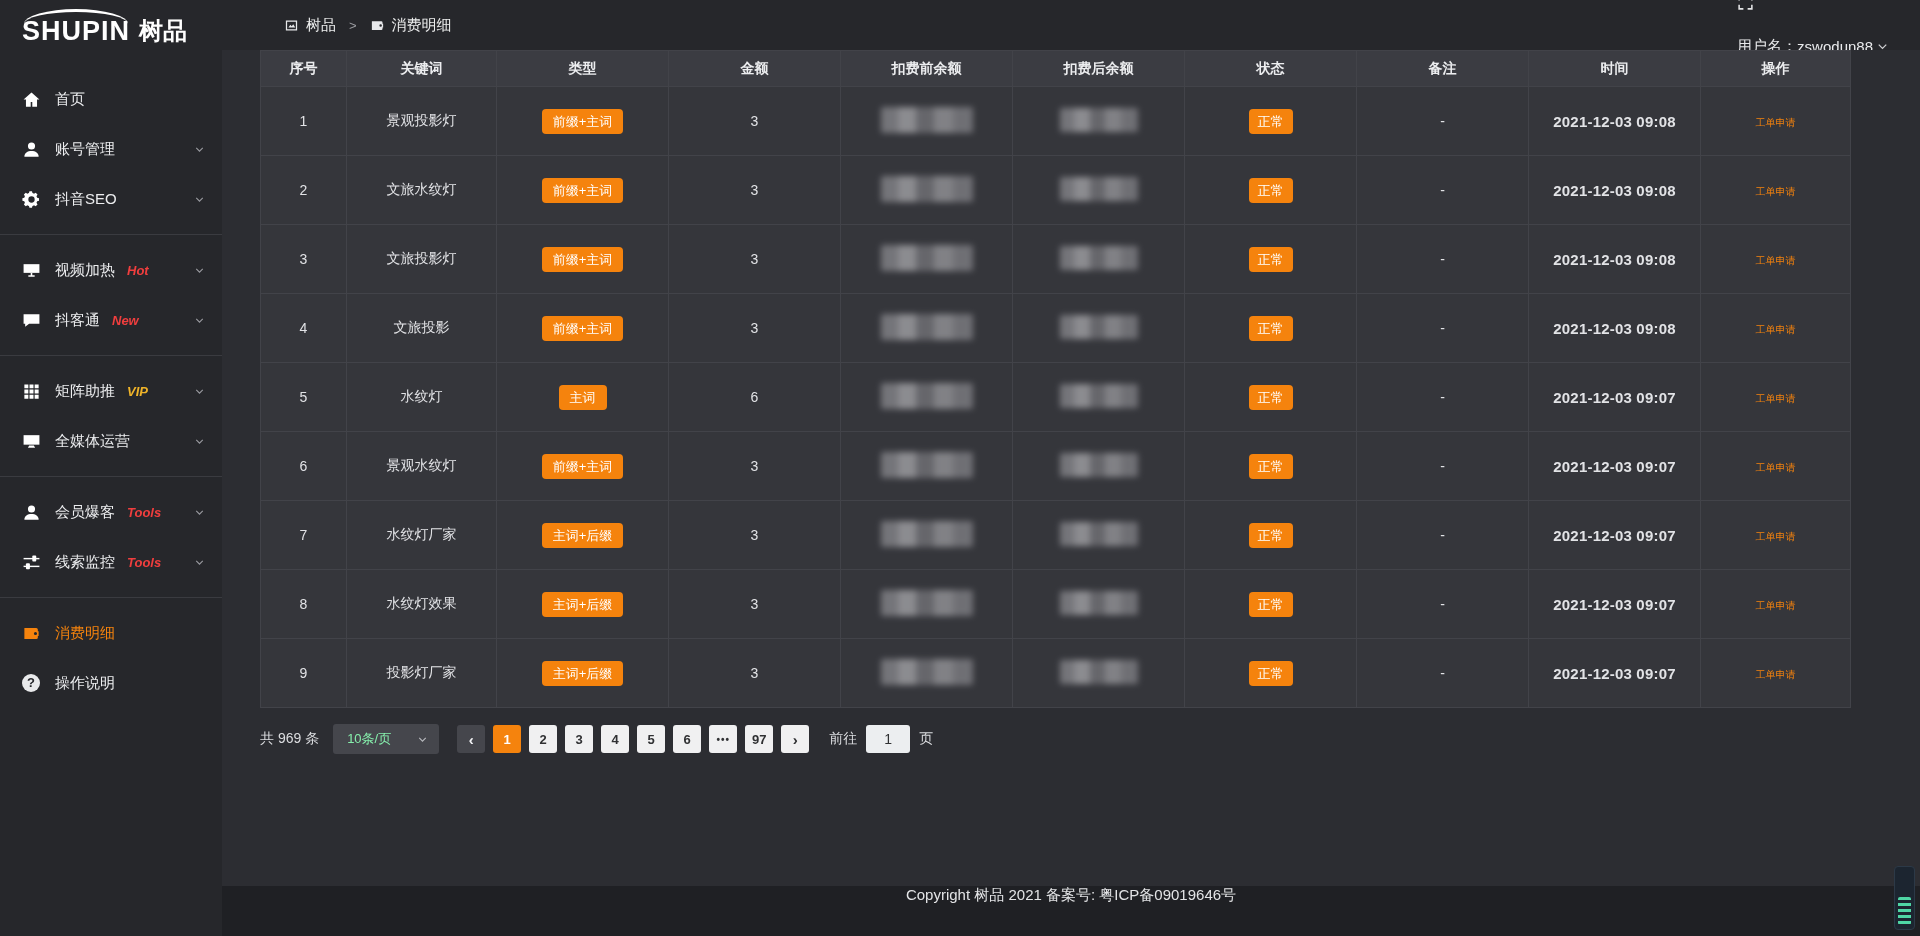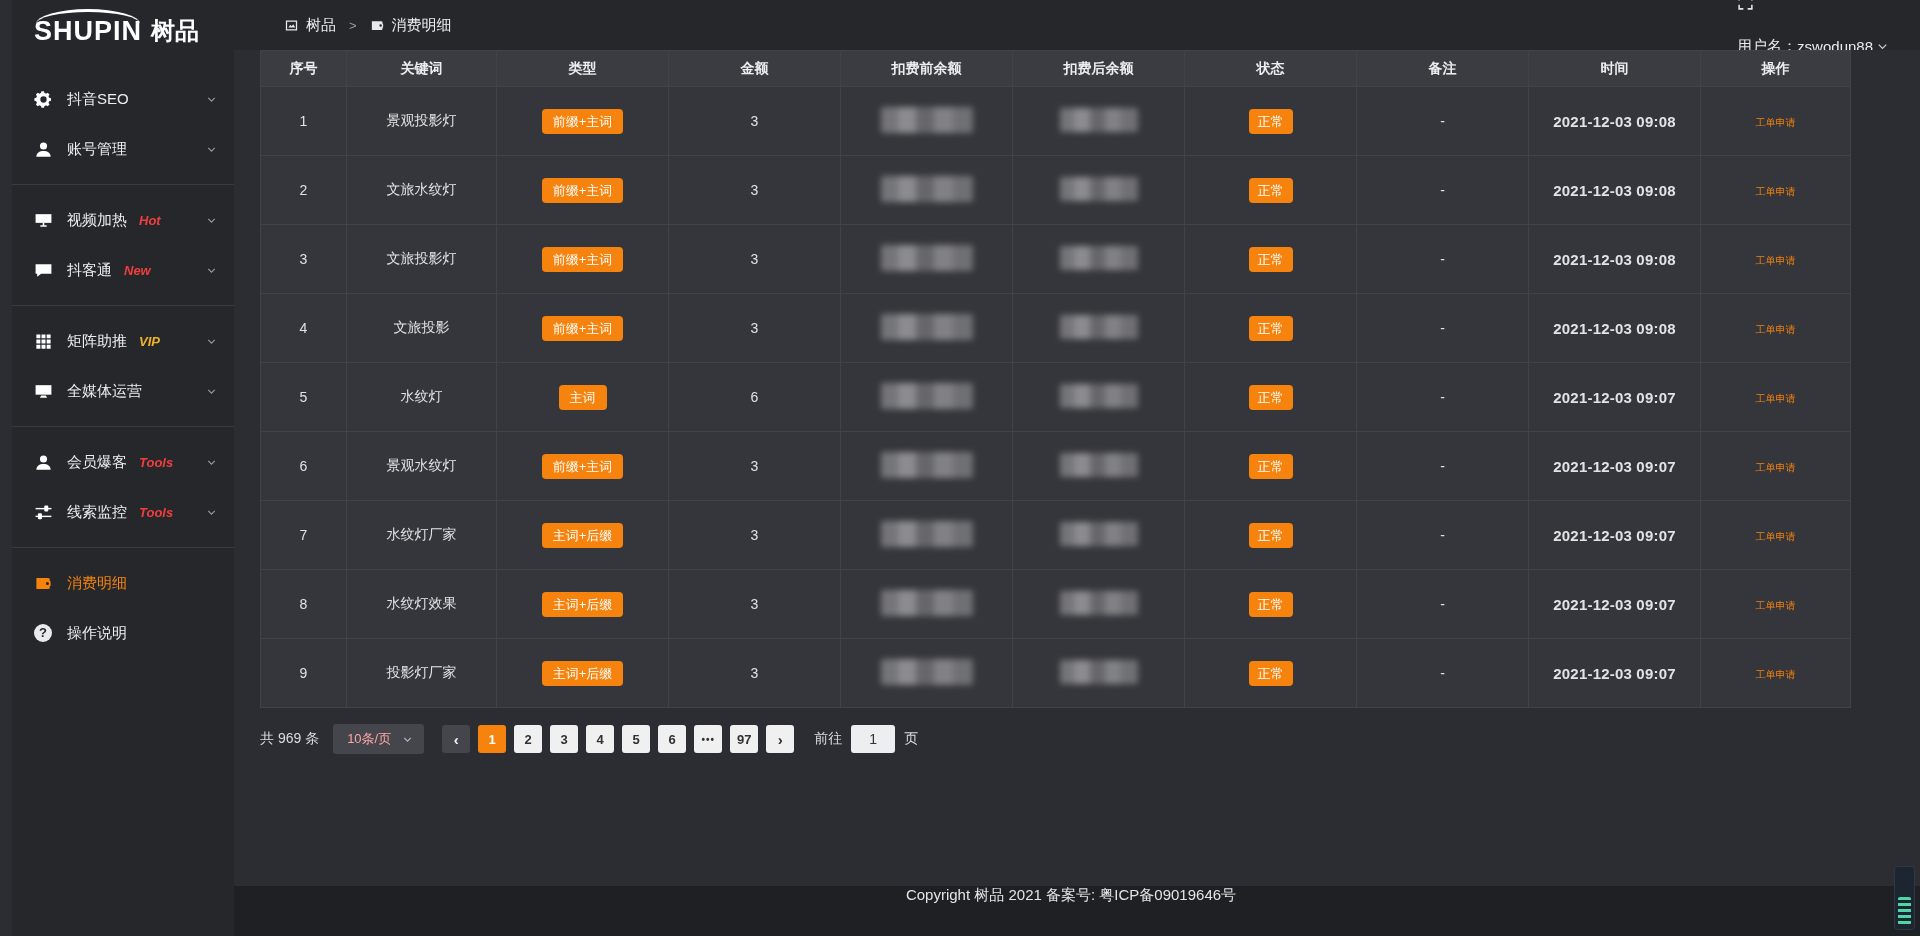--- a/index.html
+++ b/index.html
@@ -1,20 +1,20 @@
 <!DOCTYPE html>
 <html><head>
 <meta charset="utf-8">
 <style>
   * { box-sizing: border-box; margin: 0; padding: 0; }
   html,body { width:1920px; height:936px; overflow:hidden; }
   body { font-family:"Liberation Sans","DejaVu Sans",sans-serif; background:#2c2d32; position:relative; color:#e6e7e9; }
 
   
-  .sidebar { position:absolute; left:12px; top:0; width:222px; height:936px; background:#26272b; z-index:3; }
+  .sidebar { position:absolute; left:0; top:0; width:222px; height:936px; background:#26272b; z-index:3; }
   .logo { height:62px; display:flex; align-items:center; padding-left:22px; }
   .logo-en { position:relative; font-size:27px; font-weight:bold; letter-spacing:1px; color:#fff; }
   .logo-en::before { content:""; position:absolute; left:2px; right:2px; top:-7px; height:12px;
       border-top:3px solid #fff; border-radius:50% 50% 0 0 / 100% 100% 0 0; }
   .logo-cn { font-size:24px; font-weight:bold; color:#fff; margin-left:9px; }
   .menu { padding-top:12px; }
   .side-item { height:50px; display:flex; align-items:center; padding:0 16px 0 22px; cursor:pointer; }
   .side-item .s-icon { width:19px; height:19px; color:#ffffff; margin-right:14px; flex:0 0 19px; display:inline-flex; }
   .side-item .s-icon svg { width:100%; height:100%; }
   .side-item .s-label { font-size:15px; color:#ecedef; }
@@ -56,21 +56,21 @@
       padding:6px 11px; border-radius:4px; line-height:1; }
   .status-badge { padding:6px 9px; }
   .action-link { color:#f5830d; cursor:pointer; font-size:10px; }
   .blur-block { display:inline-block; width:92px; height:26px; border-radius:2px; filter:blur(3px); opacity:.85;
       background:linear-gradient(90deg,#808085 0 18%,#9b9b9f 18% 38%,#6f6f74 38% 58%,#8f8f93 58% 78%,#7a7a7f 78%); }
   .blur-sm { width:78px; height:24px; }
 
   
   .pager { width:1590px; margin:16px 0 0 38px; display:flex; align-items:center; gap:8px; }
   .pg-total { font-size:14px; color:#dcdde0; margin-right:6px; }
-  .pg-size { display:flex; align-items:center; gap:10px; background:#45464c; color:#fca5a5; font-size:13px;
+  .pg-size { display:flex; align-items:center; gap:25px; background:#45464c; color:#86efac; font-size:13px;
       height:30px; padding:0 10px 0 14px; border-radius:3px; cursor:pointer; margin-right:10px; }
   .pg-size .caret { width:13px; height:13px; display:inline-flex; color:#b9babf; }
   .pg-btn { min-width:28px; height:28px; padding:0 6px; border-radius:3px; border:none; cursor:pointer;
       display:flex; align-items:center; justify-content:center; font-size:13px; font-weight:bold;
       background:#f0f0f1; color:#303133; font-family:inherit; }
   .pg-btn.prev { background:#45464c; color:#f2f3f5; font-size:15px; }
   .pg-btn.active { background:#f5830d; color:#fff; }
   .pg-btn.arrow { font-size:15px; }
   .pg-btn.dots { font-size:10px; letter-spacing:1px; }
   .pg-goto { display:flex; align-items:center; gap:9px; margin-left:12px; font-size:14px; color:#dcdde0; }
@@ -89,39 +89,47 @@
 <body>
 
 <div class="sidebar">
   <div class="logo">
     <span class="logo-en">SHUPIN</span>
     <span class="logo-cn">树品</span>
   </div>
   <div class="menu" id="side-menu">
       <div class="side-item">
         <span class="s-icon">
+          <svg viewBox="0 0 24 24" fill="currentColor">
+            <path d="M12 3 2 12h3v9h6v-6h2v6h6v-9h3z"></path>
+          </svg>
+        </span>
+        <span class="s-label">首页</span>
+      </div>
+      <div class="side-item">
+        <span class="s-icon">
+          <svg viewBox="0 0 24 24" fill="currentColor">
+            <circle cx="12" cy="7.5" r="4.5"></circle>
+            <path d="M3 21c0-4.5 4-7 9-7s9 2.5 9 7z"></path>
+          </svg>
+        </span>
+        <span class="s-label">账号管理</span>
+        <span class="side-chevron">
+          <svg viewBox="0 0 24 24" fill="none" stroke="currentColor" stroke-width="2">
+            <path d="M6 9l6 6 6-6"></path>
+          </svg>
+        </span>
+      </div>
+      <div class="side-item">
+        <span class="s-icon">
           <svg viewBox="0 0 24 24" fill="currentColor" fill-rule="evenodd">
             <path d="M21.5 13.6v-3.2l-2.4-.6a7.3 7.3 0 0 0-.8-1.9l1.3-2.2-2.3-2.3-2.2 1.3a7.3 7.3 0 0 0-1.9-.8L12.6 1.5H9.4l-.6 2.4a7.3 7.3 0 0 0-1.9.8L4.7 3.4 2.4 5.7l1.3 2.2a7.3 7.3 0 0 0-.8 1.9l-2.4.6v3.2l2.4.6c.2.7.4 1.3.8 1.9l-1.3 2.2 2.3 2.3 2.2-1.3c.6.4 1.2.6 1.9.8l.6 2.4h3.2l.6-2.4c.7-.2 1.3-.4 1.9-.8l2.2 1.3 2.3-2.3-1.3-2.2c.4-.6.6-1.2.8-1.9zM12 16a4 4 0 1 1 0-8 4 4 0 0 1 0 8z"></path>
           </svg>
         </span>
         <span class="s-label">抖音SEO</span>
-        <span class="side-chevron">
-          <svg viewBox="0 0 24 24" fill="none" stroke="currentColor" stroke-width="2">
-            <path d="M6 9l6 6 6-6"></path>
-          </svg>
-        </span>
-      </div>
-      <div class="side-item">
-        <span class="s-icon">
-          <svg viewBox="0 0 24 24" fill="currentColor">
-            <circle cx="12" cy="7.5" r="4.5"></circle>
-            <path d="M3 21c0-4.5 4-7 9-7s9 2.5 9 7z"></path>
-          </svg>
-        </span>
-        <span class="s-label">账号管理</span>
         <span class="side-chevron">
           <svg viewBox="0 0 24 24" fill="none" stroke="currentColor" stroke-width="2">
             <path d="M6 9l6 6 6-6"></path>
           </svg>
         </span>
       </div>
       <div class="divider"></div>
       <div class="side-item">
         <span class="s-icon">
           <svg viewBox="0 0 24 24" fill="currentColor">

